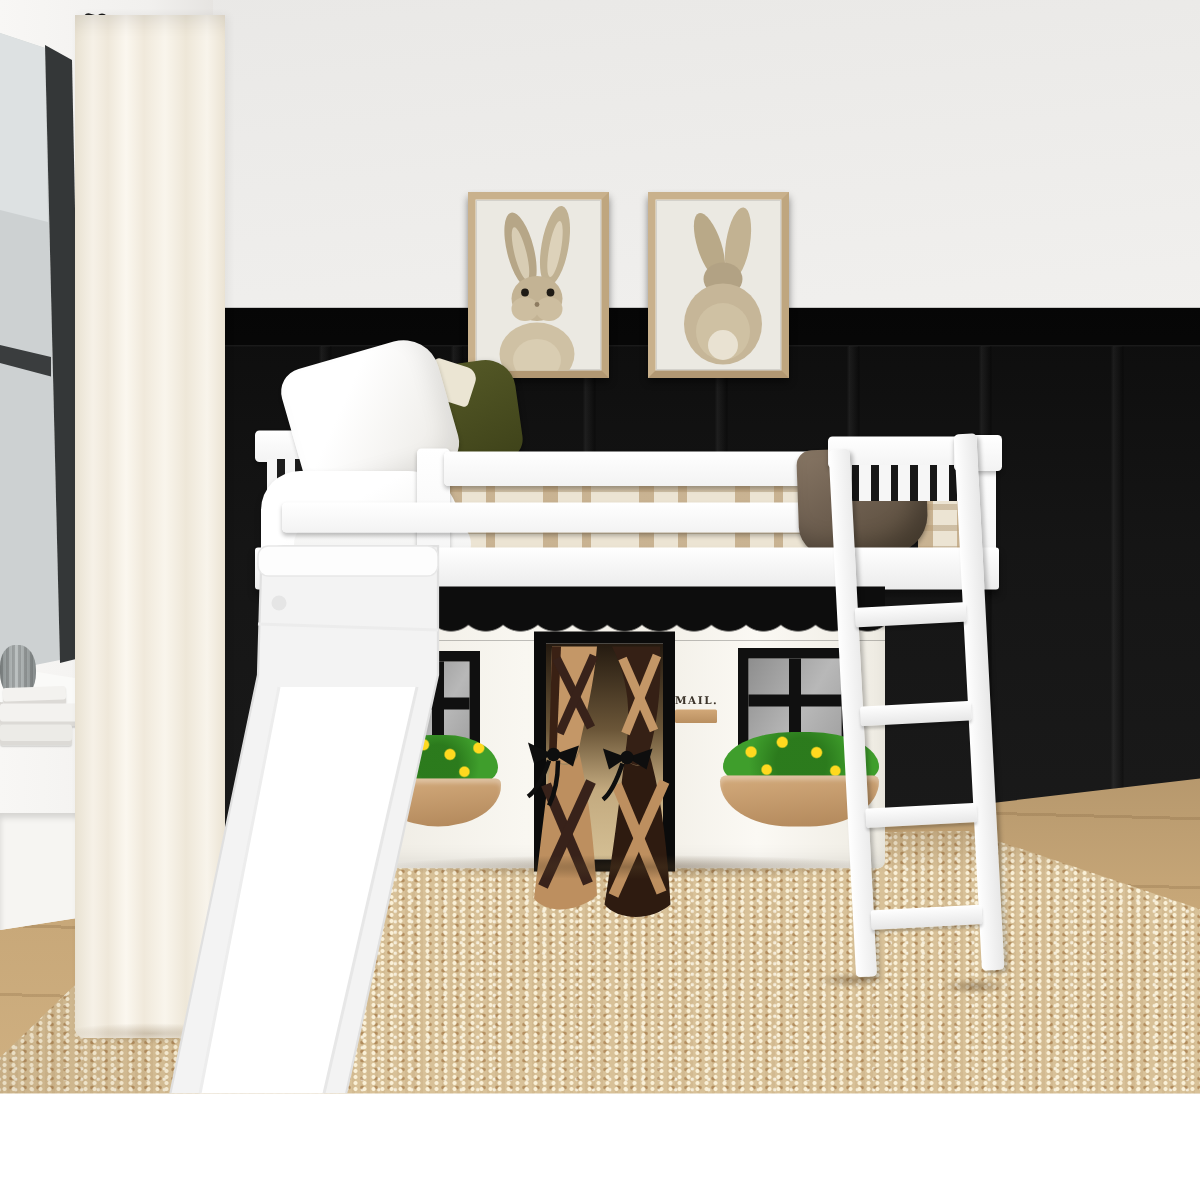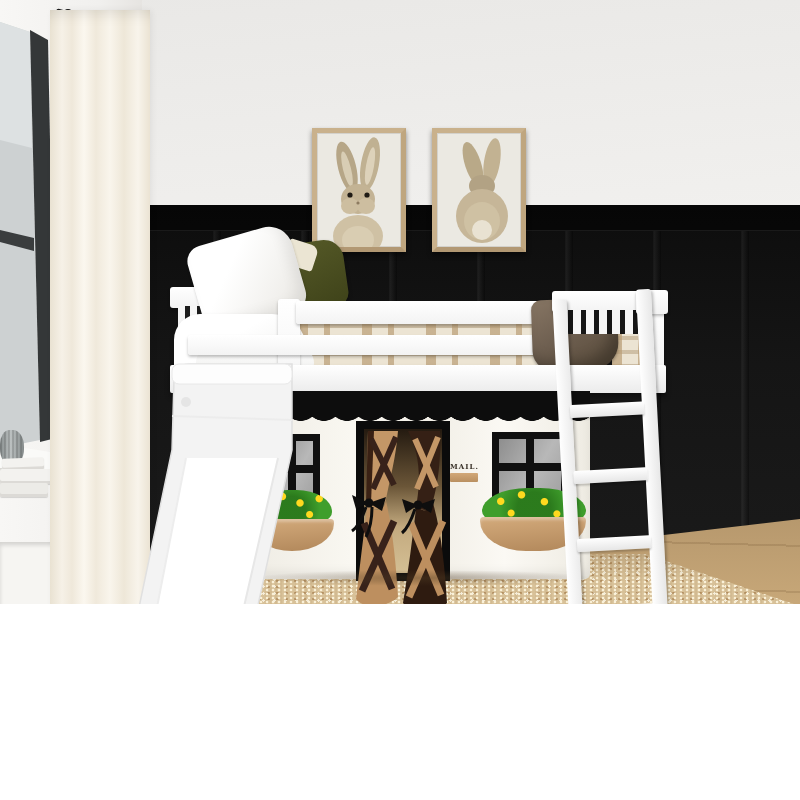--- a/index.html
+++ b/index.html
@@ -1,16 +1,16 @@
 <!DOCTYPE html>
 <html><head>
 <meta charset="utf-8">
 <style>
   html,body{margin:0;padding:0;background:#fff;}
-  .scene{position:relative;width:800px;height:604px;overflow:hidden;
+  .scene{position:relative;width:800px;height:729px;overflow:hidden;
          font-family:"Liberation Sans",sans-serif;background:#f2f1ef;}
   .scene *{position:absolute;box-sizing:border-box;}
 
   
   .white-wall{left:0;top:0;width:800px;height:560px;
     background:linear-gradient(175deg,#e9e8e6 0%,#f1f0ee 45%,#f6f5f3 100%);}
   .wood-floor{left:0;top:495px;width:800px;height:305px;
     background:
       repeating-linear-gradient(1.5deg, rgba(255,255,255,0) 0 44px, rgba(110,80,45,.20) 44px 46px),
       linear-gradient(180deg,#b2946a 0%,#c7a778 35%,#d4b586 100%);}

